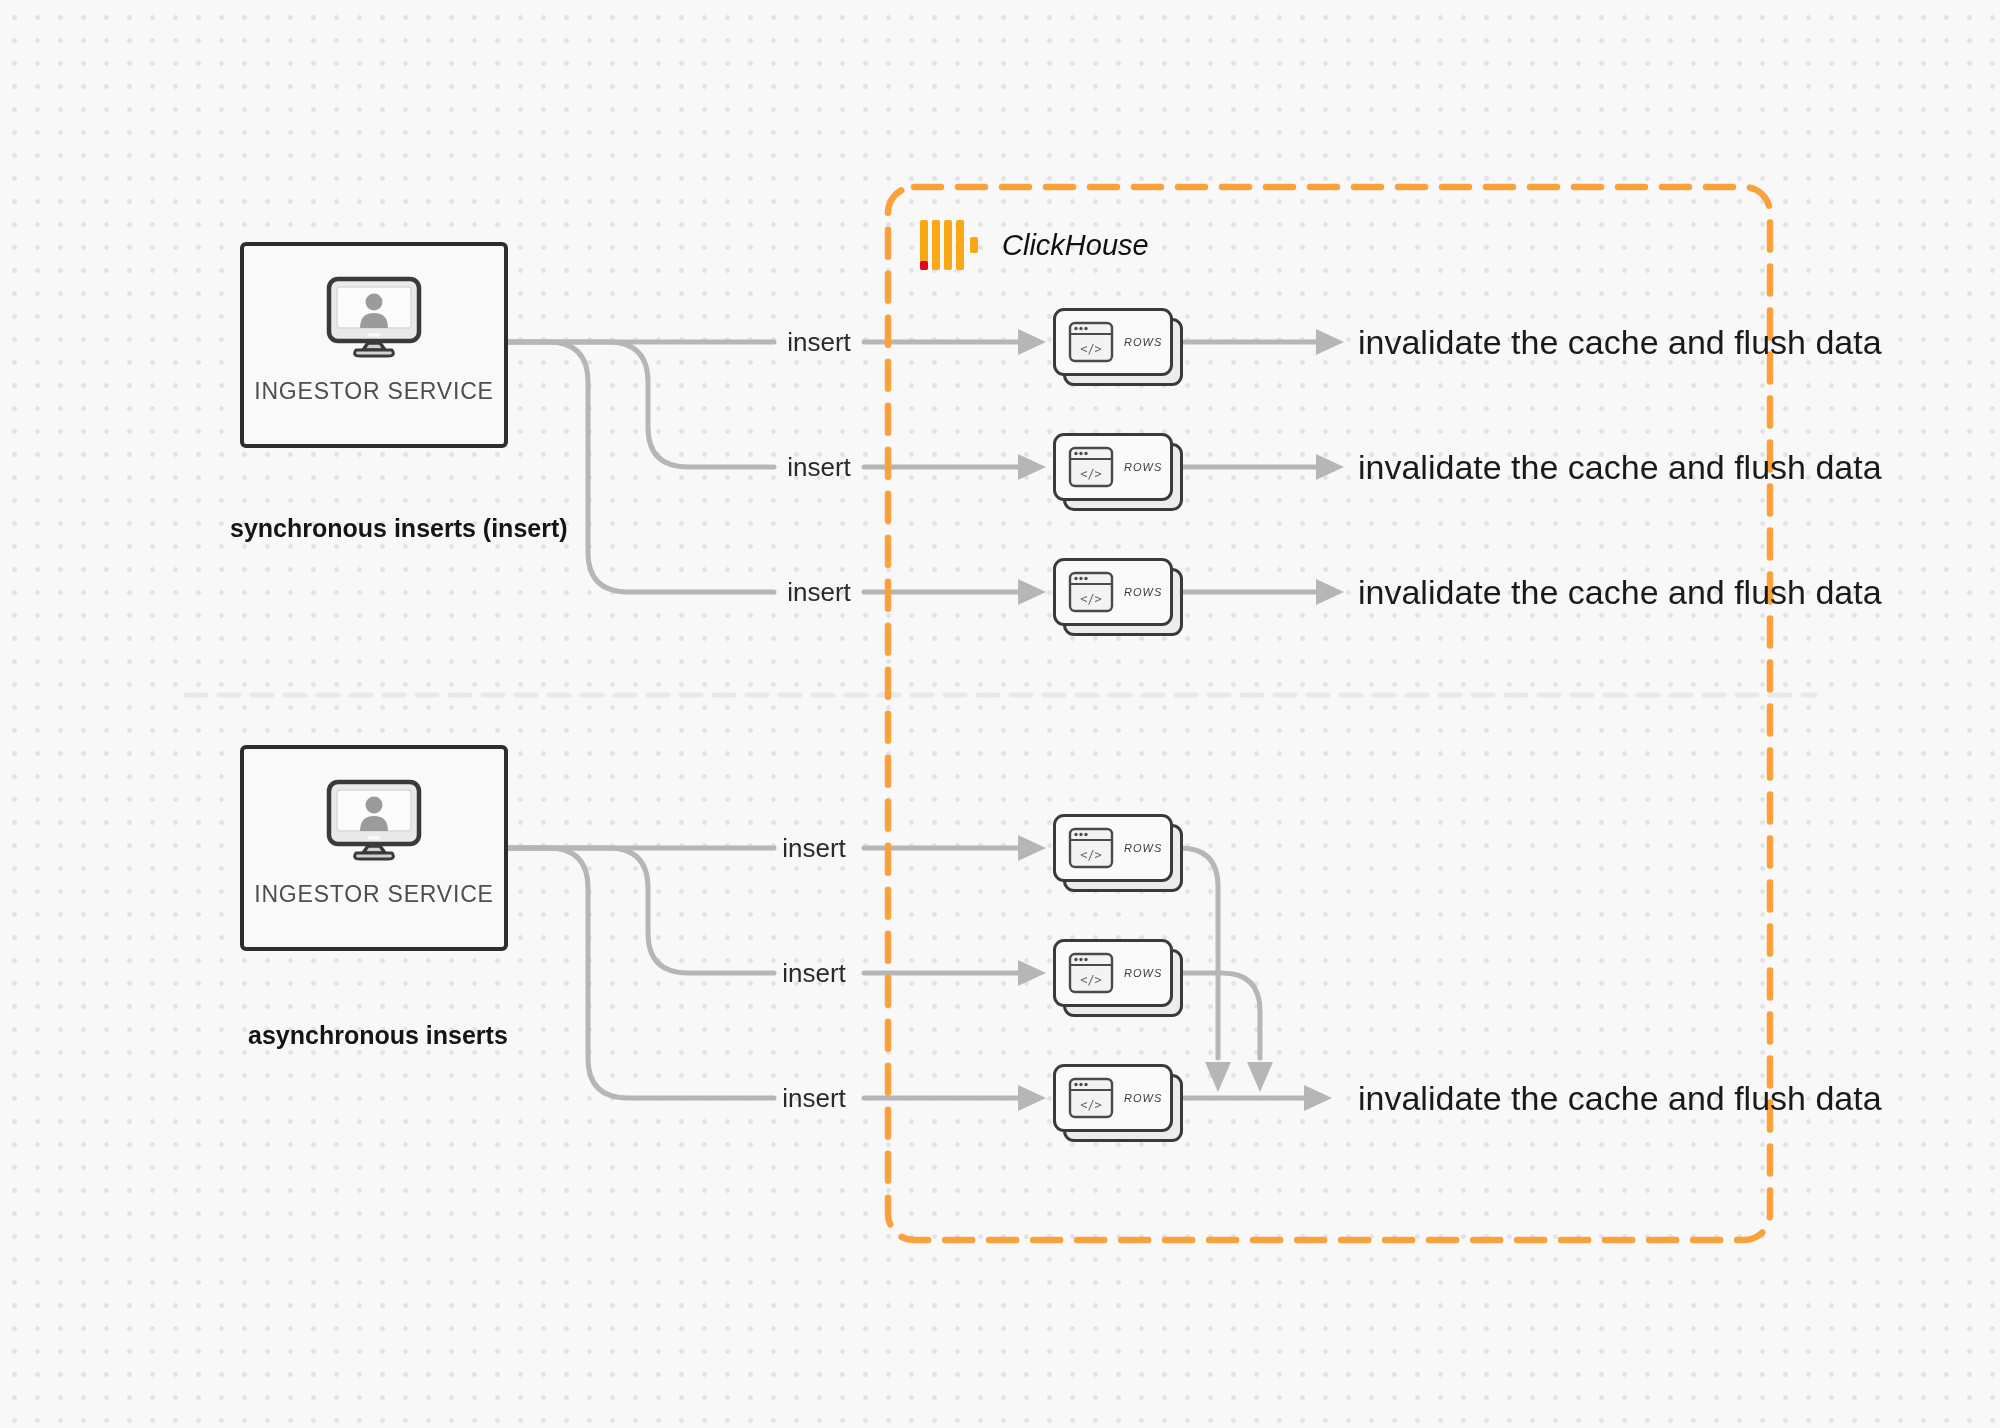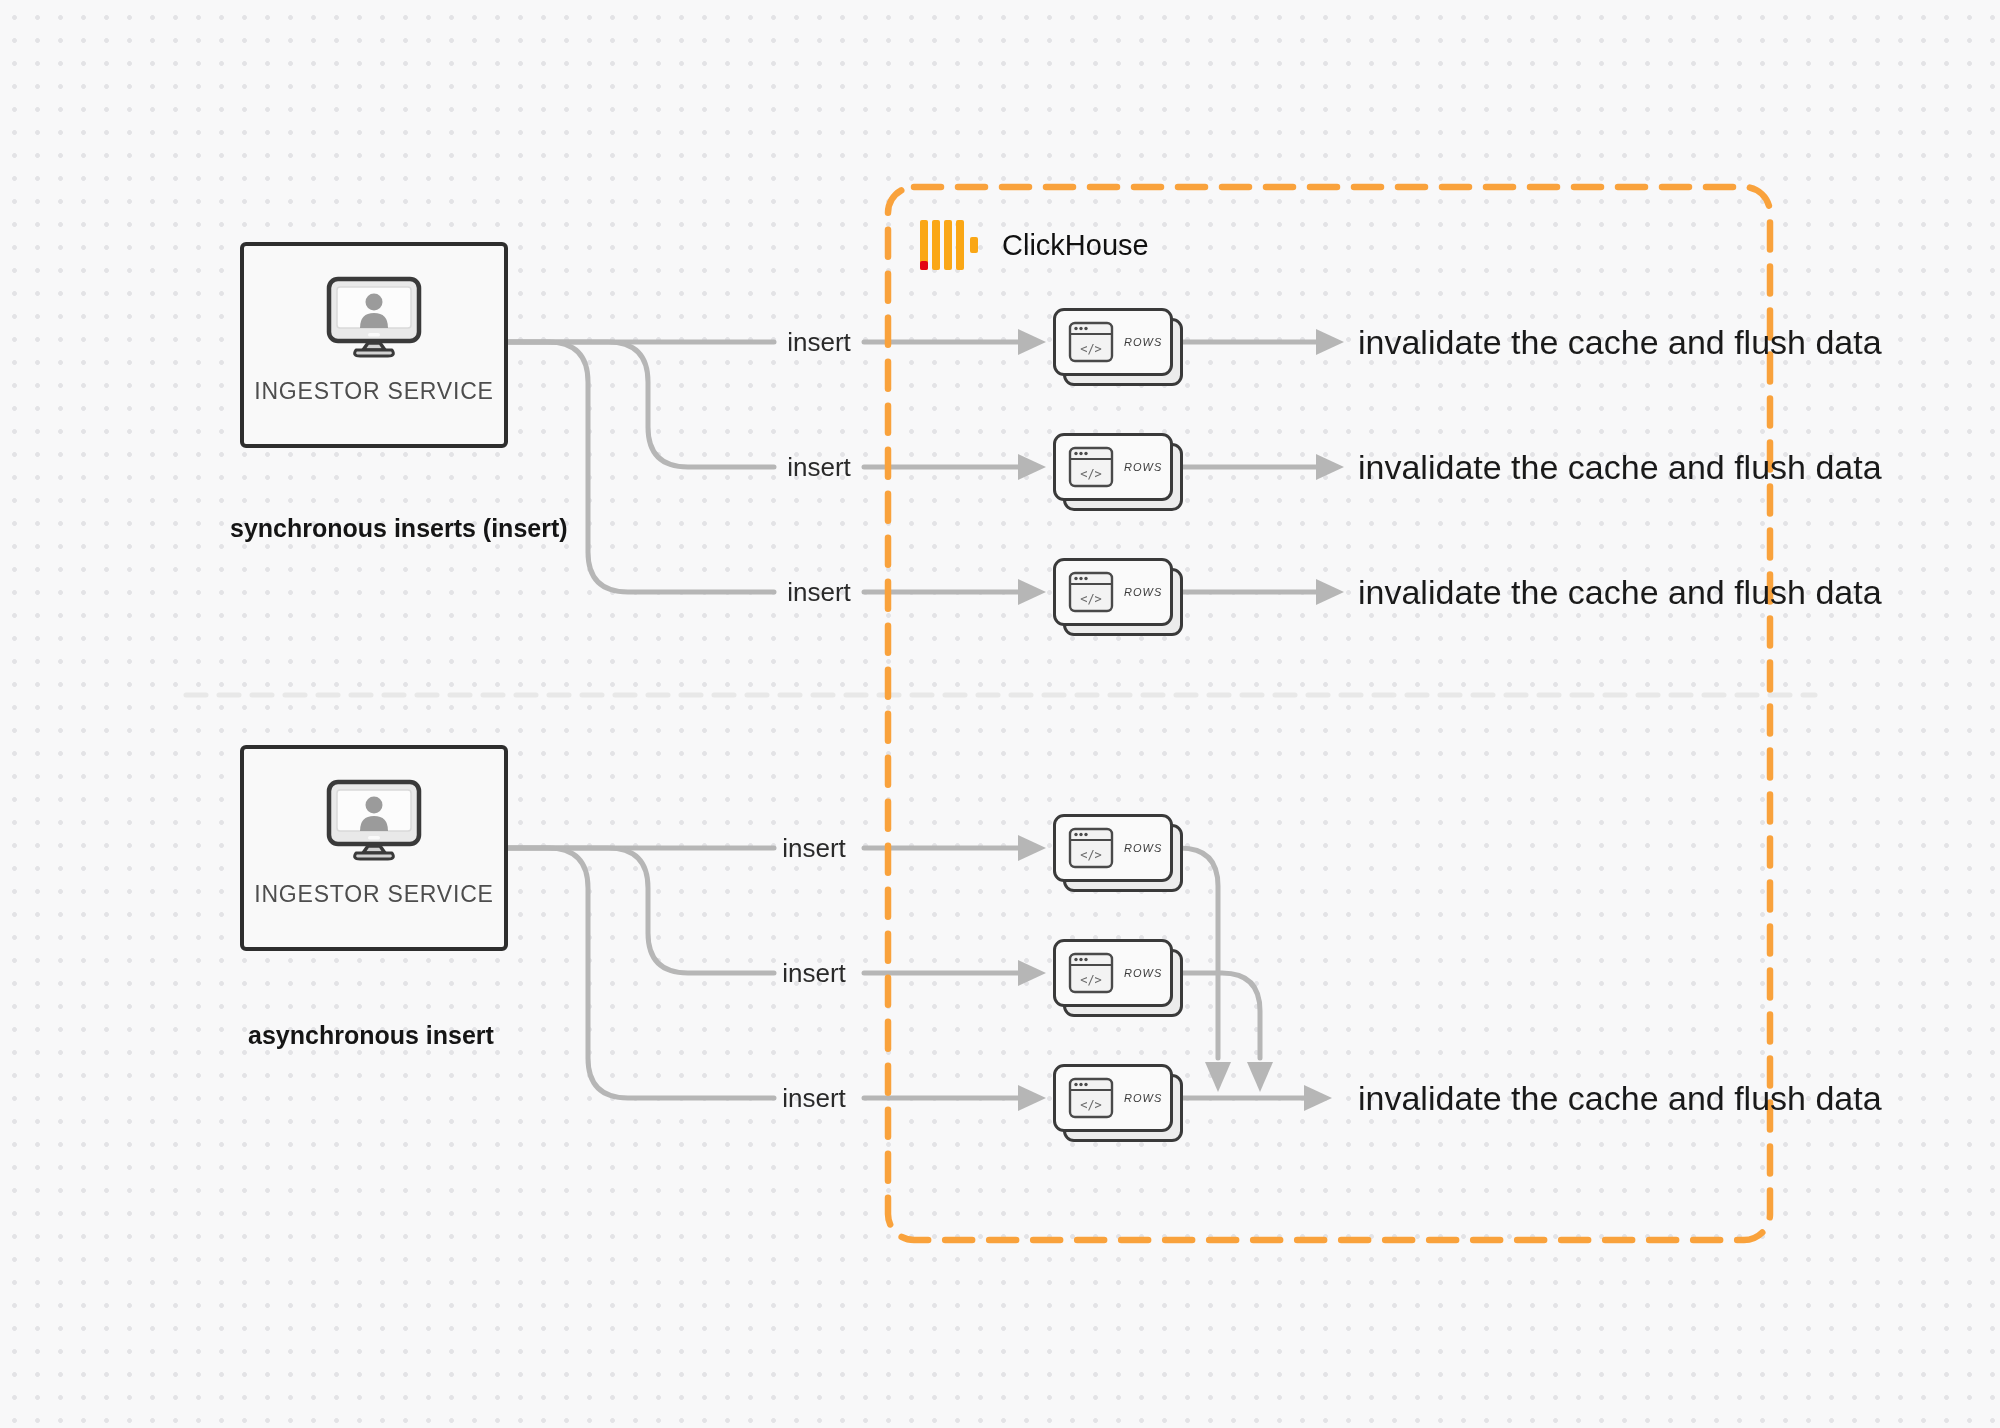--- a/index.html
+++ b/index.html
@@ -79,21 +79,21 @@
     display:flex;align-items:center;gap:24px;
   }
   .ch-bars{position:relative;width:58px;height:50px;}
   .ch-bar{position:absolute;top:0;width:8px;height:50px;border-radius:2px;background:#faa716;}
   .ch-bar.b1{left:0;}
   .ch-bar.b2{left:12px;}
   .ch-bar.b3{left:24px;}
   .ch-bar.b4{left:36px;}
   .ch-bar.b5{left:50px;top:17px;height:16px;}
   .ch-red{position:absolute;left:0;bottom:0;width:8px;height:9px;border-radius:2px;background:#e30613;}
-  .ch-name{font-size:29px;font-weight:500;color:#101010;}
+  .ch-name{font-size:29px;font-weight:500;color:#101010;font-style:italic;}
 </style>
 </head>
 <body>
 
 <div class="stage">
 
   <svg class="connectors" width="2000" height="1428" viewBox="0 0 2000 1428">
 
     <line x1="186" y1="695" x2="1815" y2="695" stroke="#e8e8e8" stroke-width="5" stroke-linecap="round" stroke-dasharray="20 13"></line>
 
@@ -181,21 +181,21 @@
       <rect x="3" y="3" width="90" height="62" rx="9" fill="#e9e9e9" stroke="#3a3a3a" stroke-width="4.5"></rect>
       <rect x="11" y="11" width="74" height="41" rx="3" fill="#fcfcfc" stroke="#d9d9d9" stroke-width="1.5"></rect>
       <circle cx="48" cy="26" r="8.5" fill="#9b9b9b"></circle>
       <path d="M34 52 Q34 37 48 37 Q62 37 62 52 Z" fill="#9b9b9b"></path>
       <rect x="42" y="57" width="12" height="3.5" rx="1.75" fill="#fafafa"></rect>
       <path d="M42 67 L54 67 L59 74 L37 74 Z" fill="#d2d2d2" stroke="#3a3a3a" stroke-width="3.5" stroke-linejoin="round"></path>
       <path d="M30 74 H66 Q70 80 62 80 H34 Q26 80 30 74 Z" fill="#d2d2d2" stroke="#3a3a3a" stroke-width="3" stroke-linejoin="round"></path>
     </svg>
     <span class="svc-label">INGESTOR SERVICE</span>
   </div>
-  <div class="caption" style="left:248px;top:1021px;">asynchronous insert</div>
+  <div class="caption" style="left:248px;top:1021px;">asynchronous inserts</div>
 
   <span class="insert-label" style="left:819px;top:342px;">insert</span>
   <span class="insert-label" style="left:819px;top:467px;">insert</span>
   <span class="insert-label" style="left:819px;top:592px;">insert</span>
 
   <span class="insert-label" style="left:814px;top:848px;">insert</span>
   <span class="insert-label" style="left:814px;top:973px;">insert</span>
   <span class="insert-label" style="left:814px;top:1098px;">insert</span>
 
   <div class="card-stack" style="left:1053px;top:308px;">

